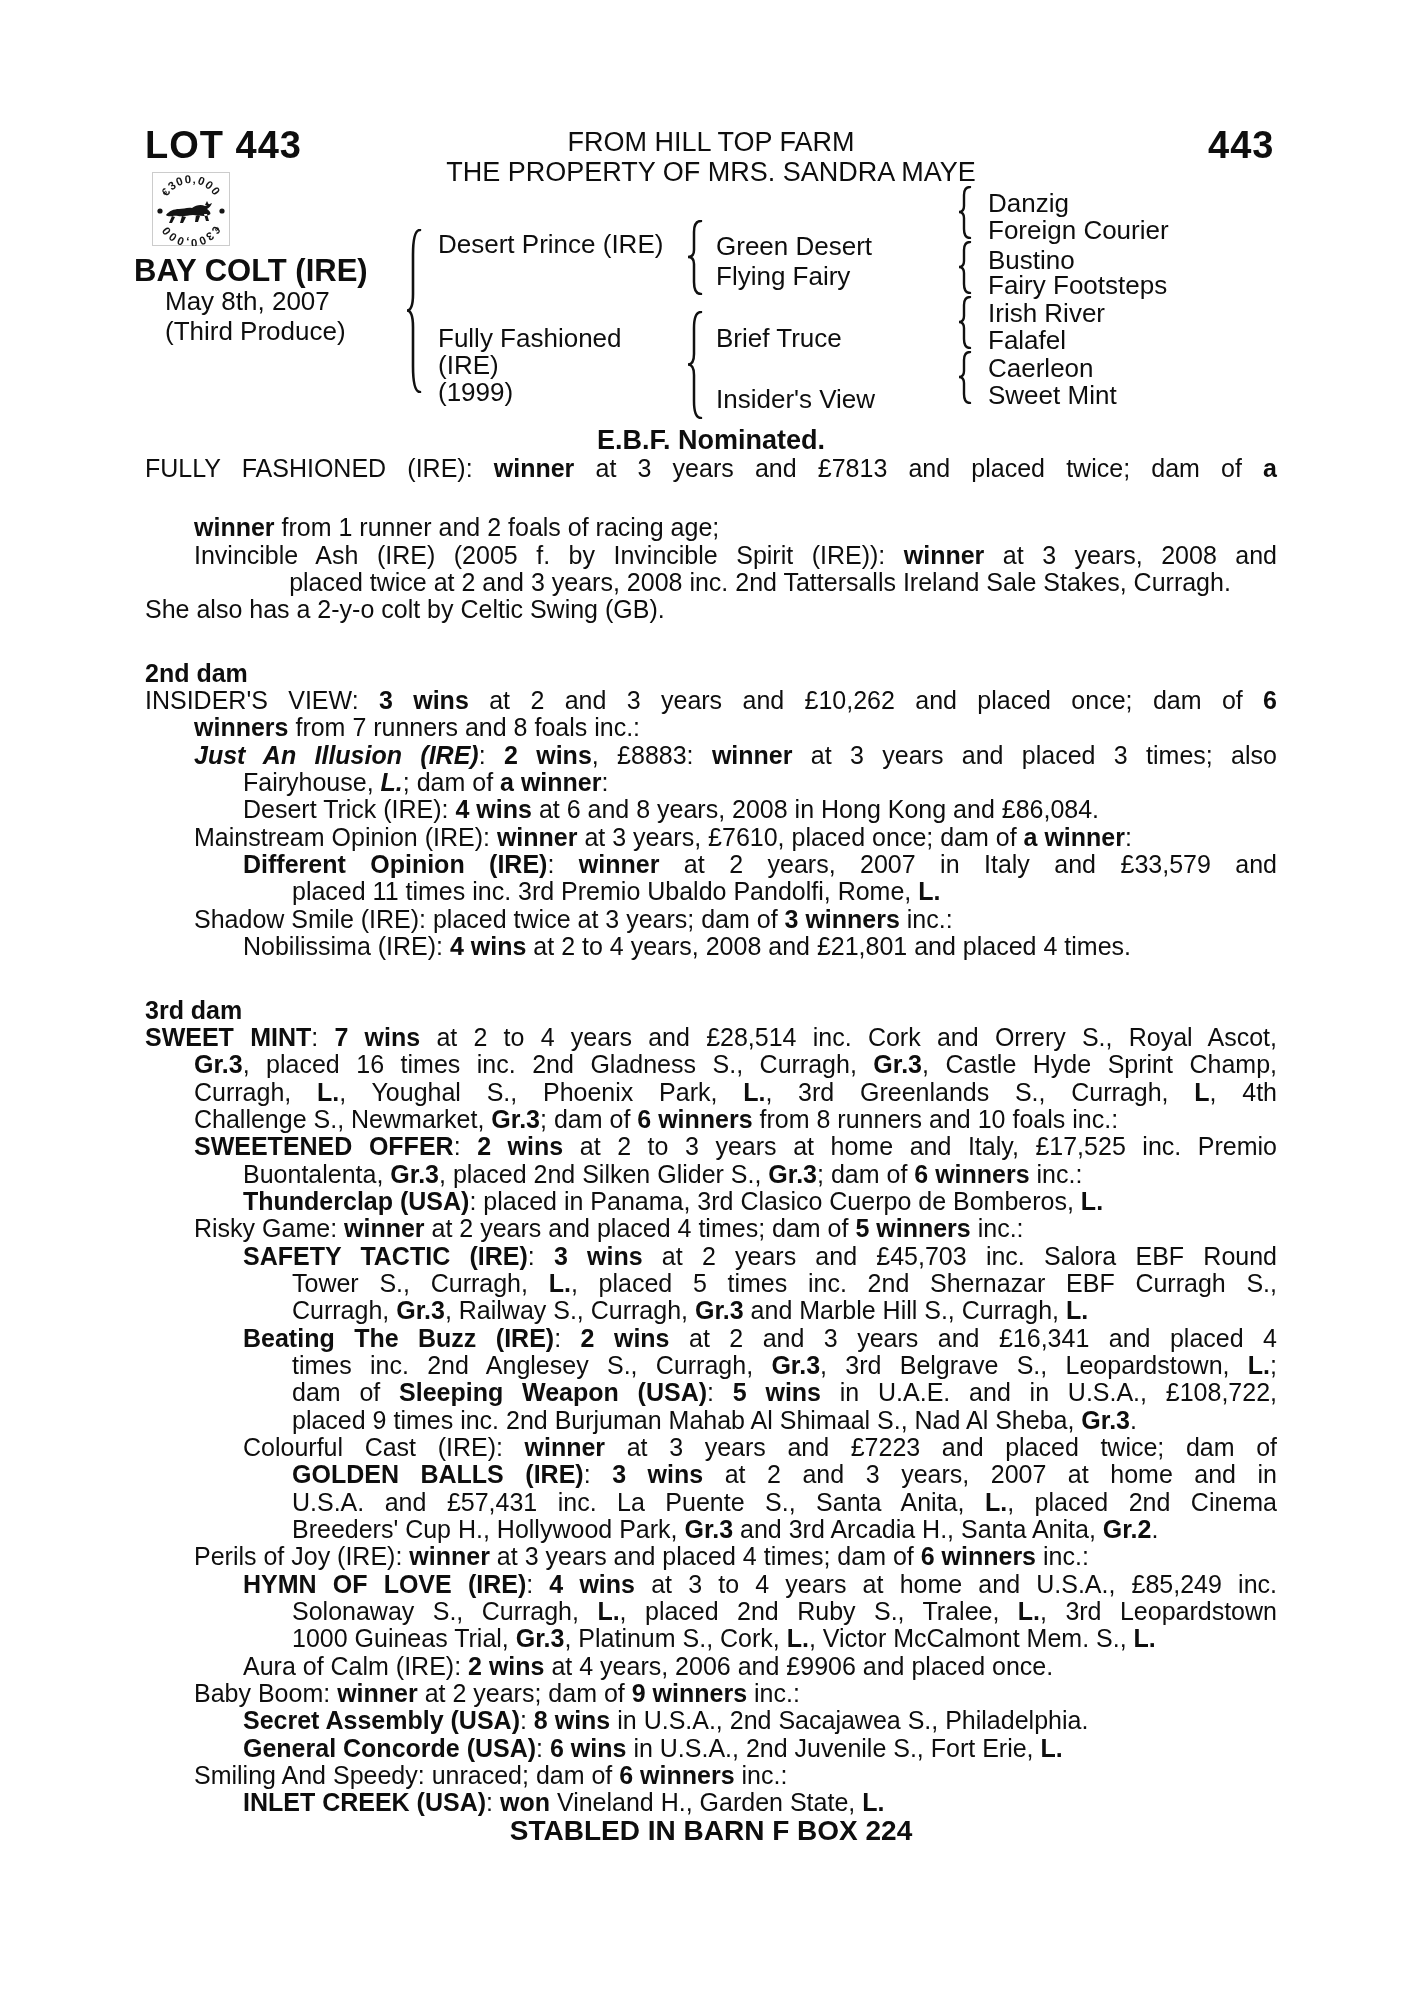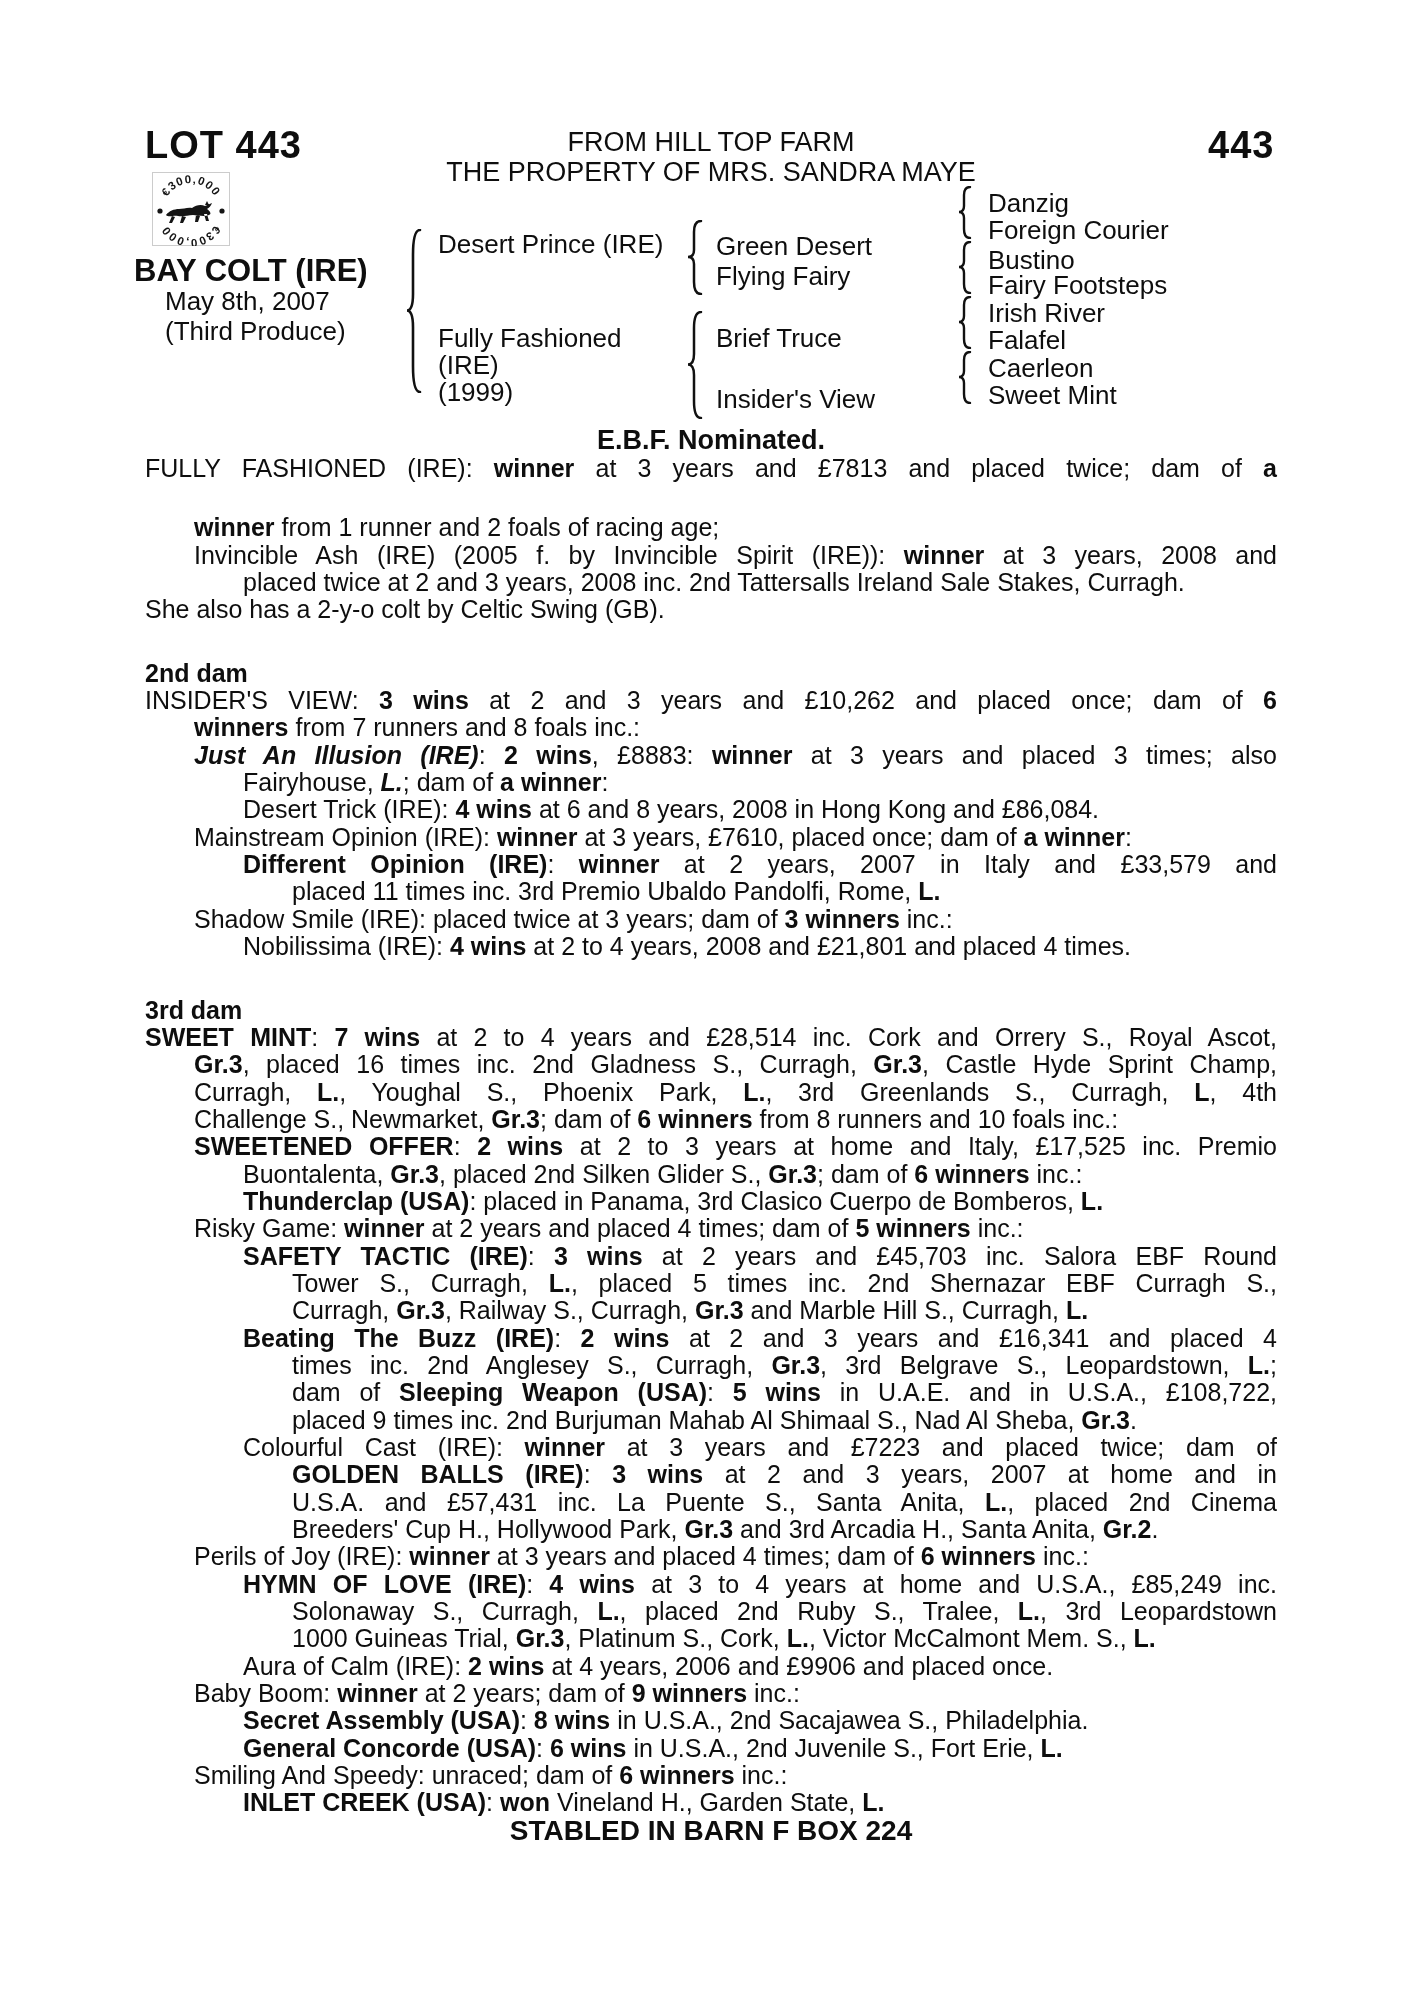--- a/index.html
+++ b/index.html
@@ -122,21 +122,21 @@
   <div class="ped-name" style="left:988px;top:185px;">Caerleon</div>
   <div class="ped-name" style="left:988px;top:212px;">Sweet Mint</div>
 
   <div class="abs ebf">E.B.F. Nominated.</div>
 </div>
 
 <div id="dams">
     <div class="jline jl-j" style="padding-left: 0px;"><span>FULLY FASHIONED (IRE): </span><span class="b">winner</span><span> at 3 years and £7813 and placed twice; dam of </span><span class="b">a</span></div>
     <div class="jline jl-l" style="padding-left: 49px; margin-top: 32px;"><span class="b">winner</span><span> from 1 runner and 2 foals of racing age;</span></div>
     <div class="jline jl-j" style="padding-left: 49px;"><span>Invincible Ash (IRE) (2005 f. by Invincible Spirit (IRE)): </span><span class="b">winner</span><span> at 3 years, 2008 and</span></div>
-    <div class="jline jl-l" style="padding-left: 98px;"><span>placed twice at 2 and 3 years, 2008 inc. 2nd Tattersalls Ireland Sale Stakes, Curragh.</span></div>
+    <div class="jline jl-l" style="padding-left: 98px; text-align: center;"><span>placed twice at 2 and 3 years, 2008 inc. 2nd Tattersalls Ireland Sale Stakes, Curragh.</span></div>
     <div class="jline jl-l" style="padding-left: 0px;"><span>She also has a 2-y-o colt by Celtic Swing (GB).</span></div>
     <div class="dam-head">2nd dam</div>
     <div class="jline jl-j" style="padding-left: 0px;"><span>INSIDER'S VIEW: </span><span class="b">3 wins</span><span> at 2 and 3 years and £10,262 and placed once; dam of </span><span class="b">6</span></div>
     <div class="jline jl-l" style="padding-left: 49px;"><span class="b">winners</span><span> from 7 runners and 8 foals inc.:</span></div>
     <div class="jline jl-j" style="padding-left: 49px;"><span class="bi">Just An Illusion (IRE)</span><span>: </span><span class="b">2 wins</span><span>, £8883: </span><span class="b">winner</span><span> at 3 years and placed 3 times; also</span></div>
     <div class="jline jl-l" style="padding-left: 98px;"><span>Fairyhouse, </span><span class="bi">L.</span><span>; dam of </span><span class="b">a winner</span><span>:</span></div>
     <div class="jline jl-l" style="padding-left: 98px;"><span>Desert Trick (IRE): </span><span class="b">4 wins</span><span> at 6 and 8 years, 2008 in Hong Kong and £86,084.</span></div>
     <div class="jline jl-l" style="padding-left: 49px;"><span>Mainstream Opinion (IRE): </span><span class="b">winner</span><span> at 3 years, £7610, placed once; dam of </span><span class="b">a winner</span><span>:</span></div>
     <div class="jline jl-j" style="padding-left: 98px;"><span class="b">Different Opinion (IRE)</span><span>: </span><span class="b">winner</span><span> at 2 years, 2007 in Italy and £33,579 and</span></div>
     <div class="jline jl-l" style="padding-left: 147px;"><span>placed 11 times inc. 3rd Premio Ubaldo Pandolfi, Rome, </span><span class="b">L.</span></div>

